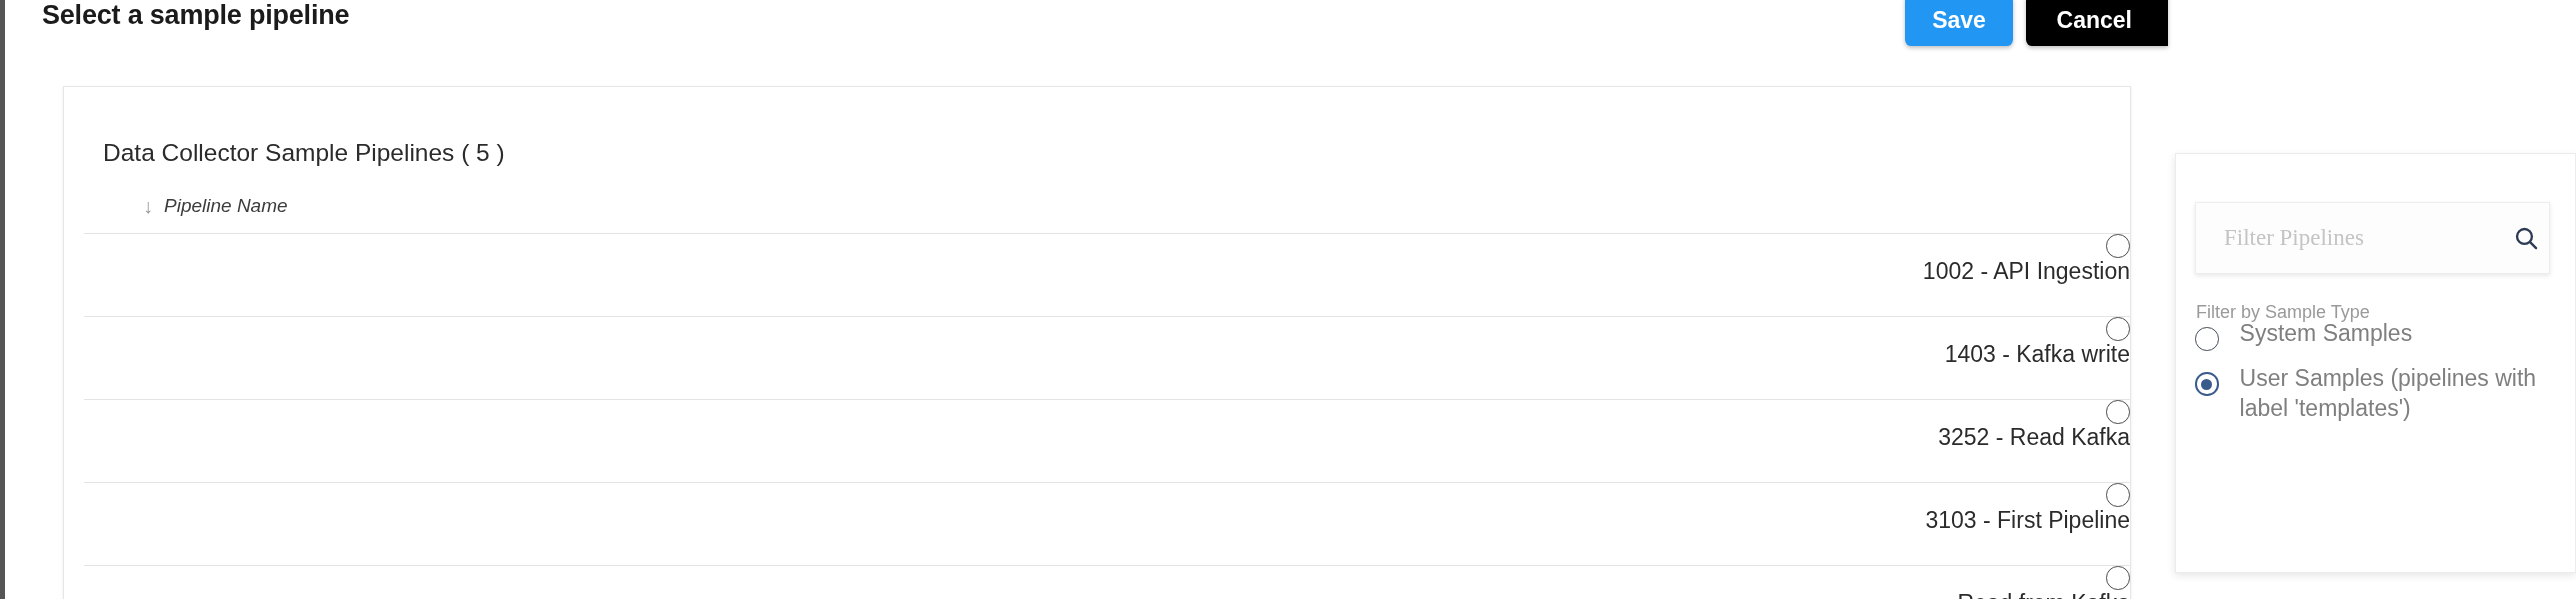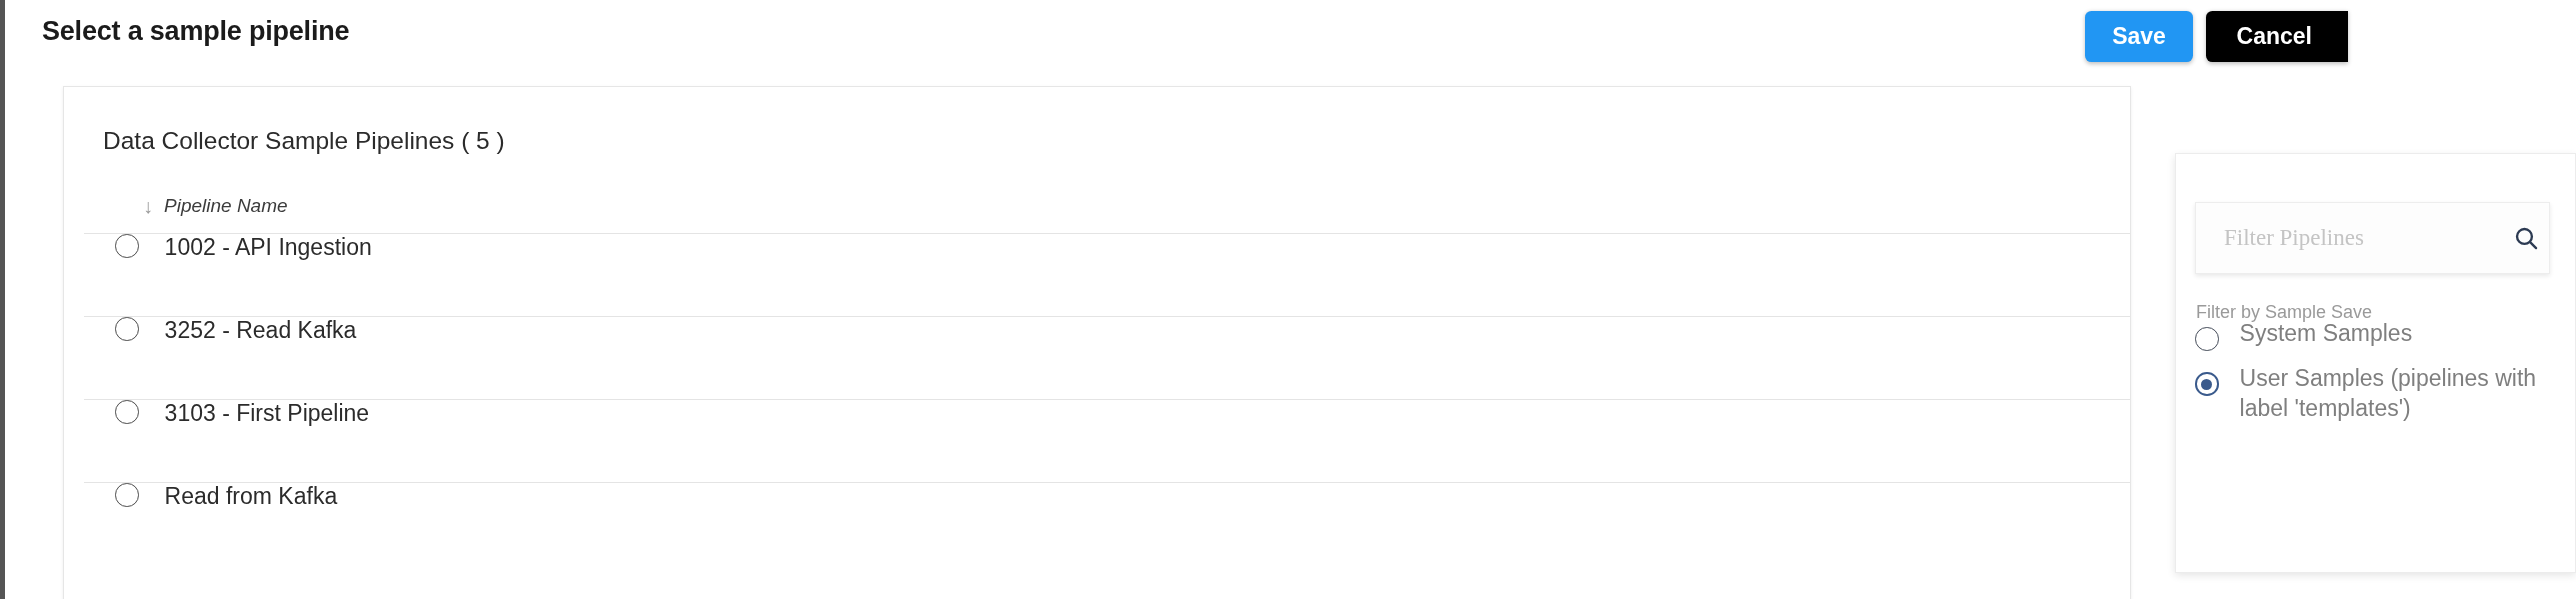--- a/index.html
+++ b/index.html
@@ -22,22 +22,22 @@
     top: 0;
     width: 5.4px;
     height: 599px;
     background: #555555;
   }
 
   
   .page-header {
     position: absolute;
     left: 0;
-    top: 16px;
-    width: 2348px;
+    top: 0;
+    width: 2168px;
     height: 51px;
   }
   .page-title {
     position: absolute;
     left: 42px;
     top: 0px;
     font-size: 27px;
     font-weight: bold;
     color: #1b1b1b;
     letter-spacing: -0.2px;
@@ -86,21 +86,21 @@
     background: #ffffff;
     border: 0.9px solid #e6e6e6;
     border-bottom: none;
     box-sizing: border-box;
     box-shadow: 0 0.9px 3.6px rgba(0,0,0,0.07);
     overflow: hidden;
   }
   .card-title {
     position: absolute;
     left: 39px;
-    top: 40px;
+    top: 52px;
     font-size: 24.5px;
     color: #2b2b2b;
     white-space: nowrap;
   }
   .table-header {
     position: absolute;
     left: 0;
     top: 91px;
     width: 100%;
     height: 55px;
@@ -125,24 +125,25 @@
   .pipeline-rows {
     position: absolute;
     left: 0;
     top: 146px;
     width: 100%;
   }
   .pipeline-row {
     position: relative;
     height: 82px;
     display: flex;
-    align-items: flex-start;
+    align-items: flex-end;
     border-top: 0.9px solid #e4e4e4;
     margin-left: 20px;
     cursor: pointer;
+    flex-direction: column;
   }
   .row-radio {
     margin-left: 31px;
     width: 23.6px;
     height: 23.6px;
     border: 1.8px solid #4a4a4a;
     border-radius: 50%;
     box-sizing: border-box;
     flex: none;
   }
@@ -269,20 +270,24 @@
     <span class="th-label">Pipeline Name</span>
   </div>
 
   <div class="pipeline-rows">
     <div class="pipeline-row">
       <span class="row-radio"></span>
       <span class="row-label">1002 - API Ingestion</span>
     </div>
     <div class="pipeline-row">
       <span class="row-radio"></span>
+      <span class="row-label">1403 - Kafka write</span>
+    </div>
+    <div class="pipeline-row">
+      <span class="row-radio"></span>
       <span class="row-label">3252 - Read Kafka</span>
     </div>
     <div class="pipeline-row">
       <span class="row-radio"></span>
       <span class="row-label">3103 - First Pipeline</span>
     </div>
     <div class="pipeline-row">
       <span class="row-radio"></span>
       <span class="row-label">Read from Kafka</span>
     </div>
@@ -293,21 +298,21 @@
   <div class="filter-search">
     <input class="filter-search-input" type="text" placeholder="Filter Pipelines" style="">
     <span class="search-icon">
       <svg width="27" height="27" viewBox="0 0 24 24" fill="none" stroke="#2c3a52" stroke-width="2.1" stroke-linecap="round">
         <circle cx="10.2" cy="10.2" r="6.6"></circle>
         <line x1="15.2" y1="15.2" x2="20.5" y2="20.5"></line>
       </svg>
     </span>
   </div>
 
-  <div class="filter-section-label">Filter by Sample Save</div>
+  <div class="filter-section-label">Filter by Sample Type</div>
 
   <div class="radio-group">
     <label class="radio-option">
       <span class="radio-outer"></span>
       <span class="radio-label">System Samples</span>
     </label>
     <label class="radio-option">
       <span class="radio-outer selected">
         <span class="radio-dot"></span>
       </span>

